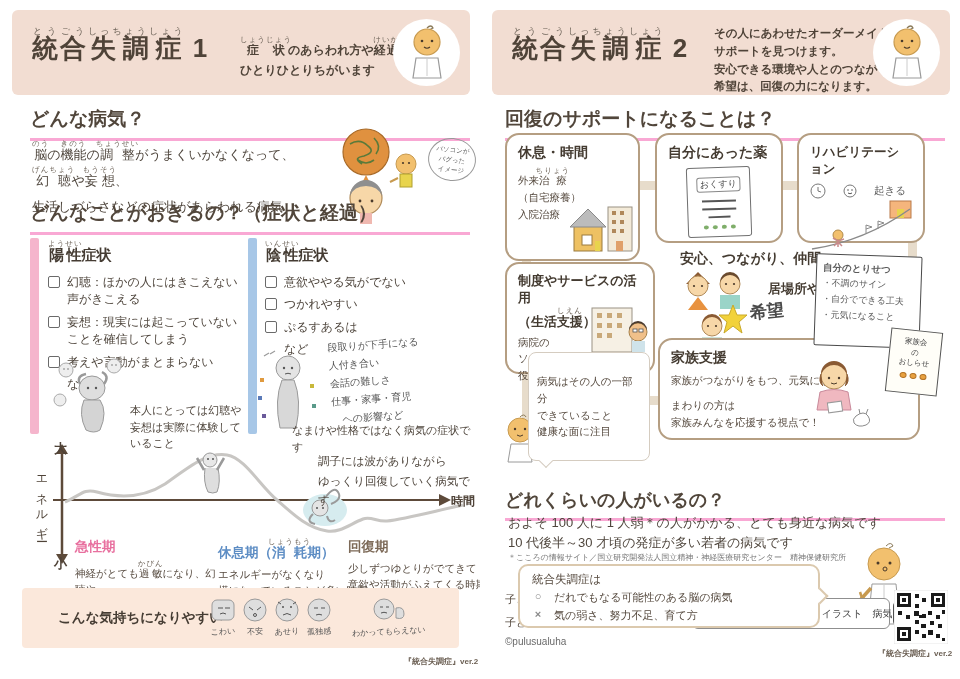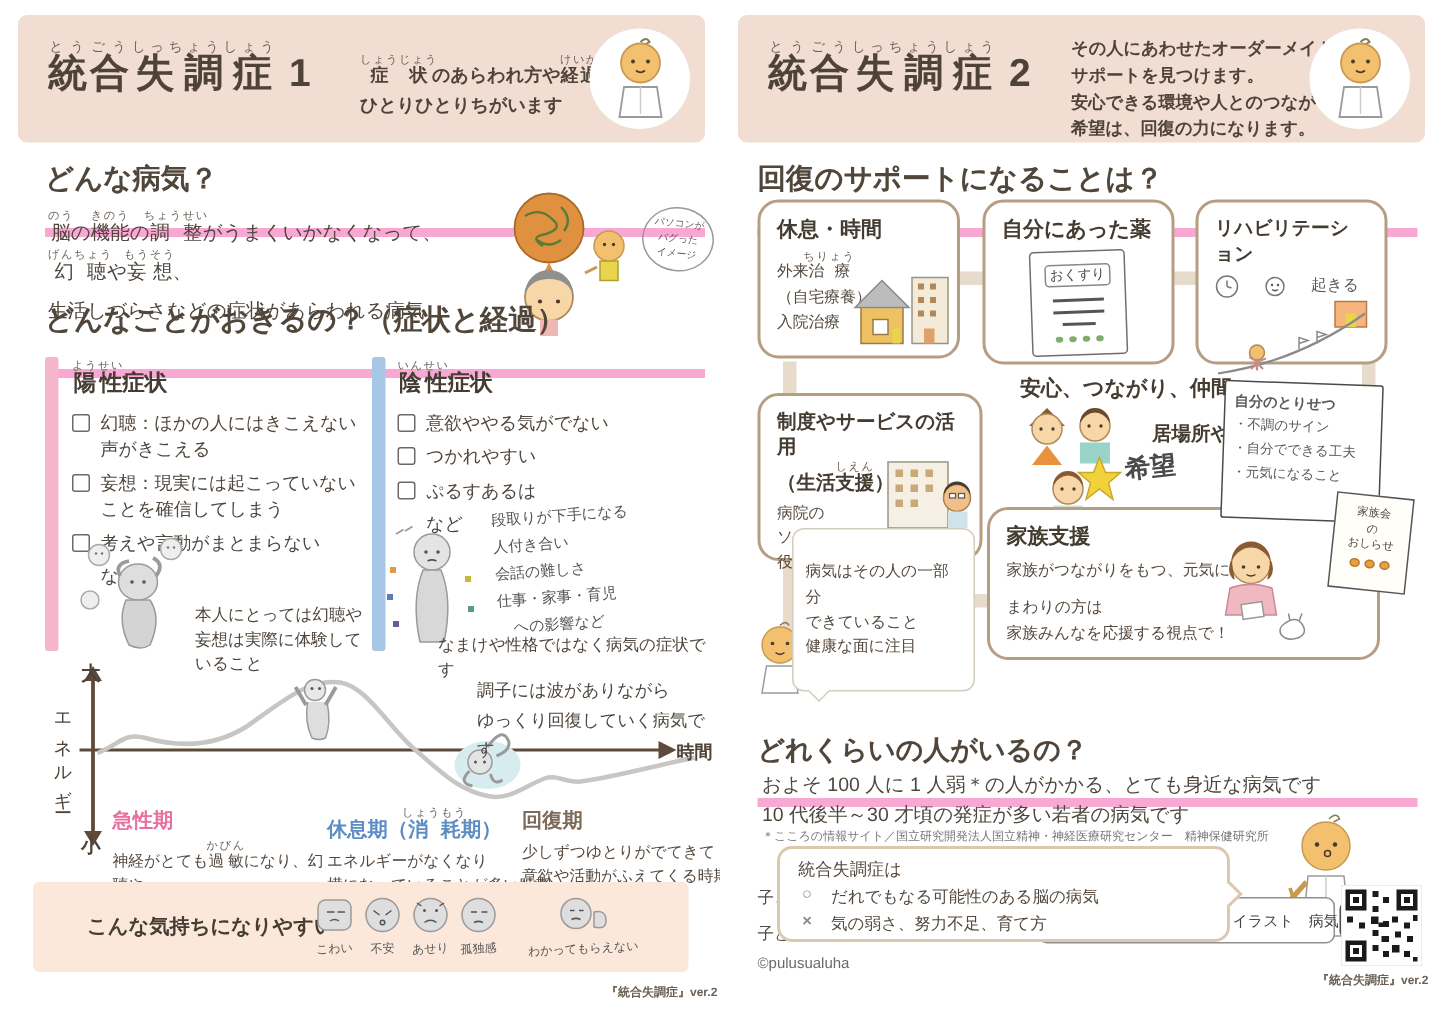--- a/index.html
+++ b/index.html
@@ -12,21 +12,21 @@
   .hdr-title{position:absolute;left:20px;top:16px;font-size:26px;font-weight:bold;color:#4f4338;letter-spacing:2px}
   .hdr-title rt{font-size:9px;letter-spacing:3px}
   rt{font-size:7.5px;font-weight:normal;color:#6b6156;letter-spacing:1px}
   .hdr-note{position:absolute;font-weight:bold;color:#4f4338}
   #page1 .hdr-note{left:228px;top:26px;font-size:12px;line-height:1.7}
   #page2 .hdr-note{left:222px;top:15px;font-size:11.5px;line-height:1.55}
   .hdr-circle{position:absolute;right:10px;top:9px;width:67px;height:67px;background:#fff;border-radius:50%;
     display:flex;align-items:center;justify-content:center}
   
   .sec-h{position:absolute;font-size:19px;font-weight:bold;color:#51463b;
-    border-bottom:6px solid #f9a8d4;padding-bottom:20px;width:440px}
+    border-bottom:3px solid #f9a8d4;padding-bottom:6px;width:440px}
   
   .vbar{position:absolute;width:9px;border-radius:2px}
   .box-title{position:absolute;font-size:15px;font-weight:bold;color:#453c33}
   .chk-list{position:absolute;width:198px}
   .chk-item{display:flex;gap:7px;font-size:12px;line-height:1.45;margin-bottom:5px}
   .cb{flex:none;width:12px;height:12px;margin-top:2px;border:1.5px solid #6a6a6a;border-radius:2px;background:#fff}
   .etc{margin-left:19px;font-size:12px}
   .cap{position:absolute;font-size:11px;line-height:1.5;color:#4f463d}
   .hand{color:#5a5a5a}
   
@@ -320,21 +320,21 @@
 
   <div class="sec-h" style="left:25px;top:106px">回復のサポートになることは？</div>
 
   <div class="conn" style="left:155px;top:181px;width:25px;height:9px"></div>
   <div class="conn" style="left:298px;top:181px;width:24px;height:9px"></div>
   <div class="conn" style="left:42px;top:241px;width:9px;height:23px"></div>
   <div class="conn" style="left:42px;top:372px;width:9px;height:48px"></div>
   <div class="conn" style="left:428px;top:241px;width:9px;height:99px"></div>
   <div class="conn" style="left:160px;top:396px;width:20px;height:9px"></div>
 
-  <div class="card" style="left:25px;top:133px;width:135px;height:106px">
+  <div class="card" style="left:25px;top:133px;width:135px;height:128px">
     <div class="card-t">休息・時間</div>
     <div class="small-lines">
       <div>外来<ruby>治療<rt>ちりょう</rt></ruby></div>
       <div>（自宅療養）</div>
       <div>入院治療</div>
     </div>
     <svg style="position:absolute;right:4px;bottom:6px" width="66" height="50" viewBox="0 0 66 50">
       <rect x="40" y="4" width="24" height="44" fill="#f3ead8" stroke="#9a9284"></rect>
       <rect x="44" y="8" width="4" height="4" fill="#b0885a"></rect>
         <rect x="52" y="8" width="4" height="4" fill="#b0885a"></rect>
@@ -357,21 +357,21 @@
       <div class="dots">
           <i></i>
           <i></i>
           <i></i>
           <i></i>
         </div>
     </div>
   </div>
   <div class="card" style="left:317px;top:133px;width:128px;height:110px">
     <div class="card-t" style="font-size:12.5px">リハビリテーション</div>
-    <div style="display:flex;align-items:flex-start;gap:16px">
+    <div style="display:flex;align-items:center;gap:16px">
       <svg width="16" height="16">
           <circle cx="8" cy="8" r="7" fill="#fff" stroke="#777"></circle>
           <path d="M8,8 L8,4 M8,8 L11,9" stroke="#777"></path>
         </svg>
       <svg width="16" height="16">
           <circle cx="8" cy="8" r="6" fill="#fff" stroke="#777"></circle>
           <circle cx="6" cy="7" r="0.8" fill="#555"></circle>
           <circle cx="10" cy="7" r="0.8" fill="#555"></circle>
           <path d="M6,10 q2,1.5 4,0" fill="none" stroke="#555"></path>
         </svg>

